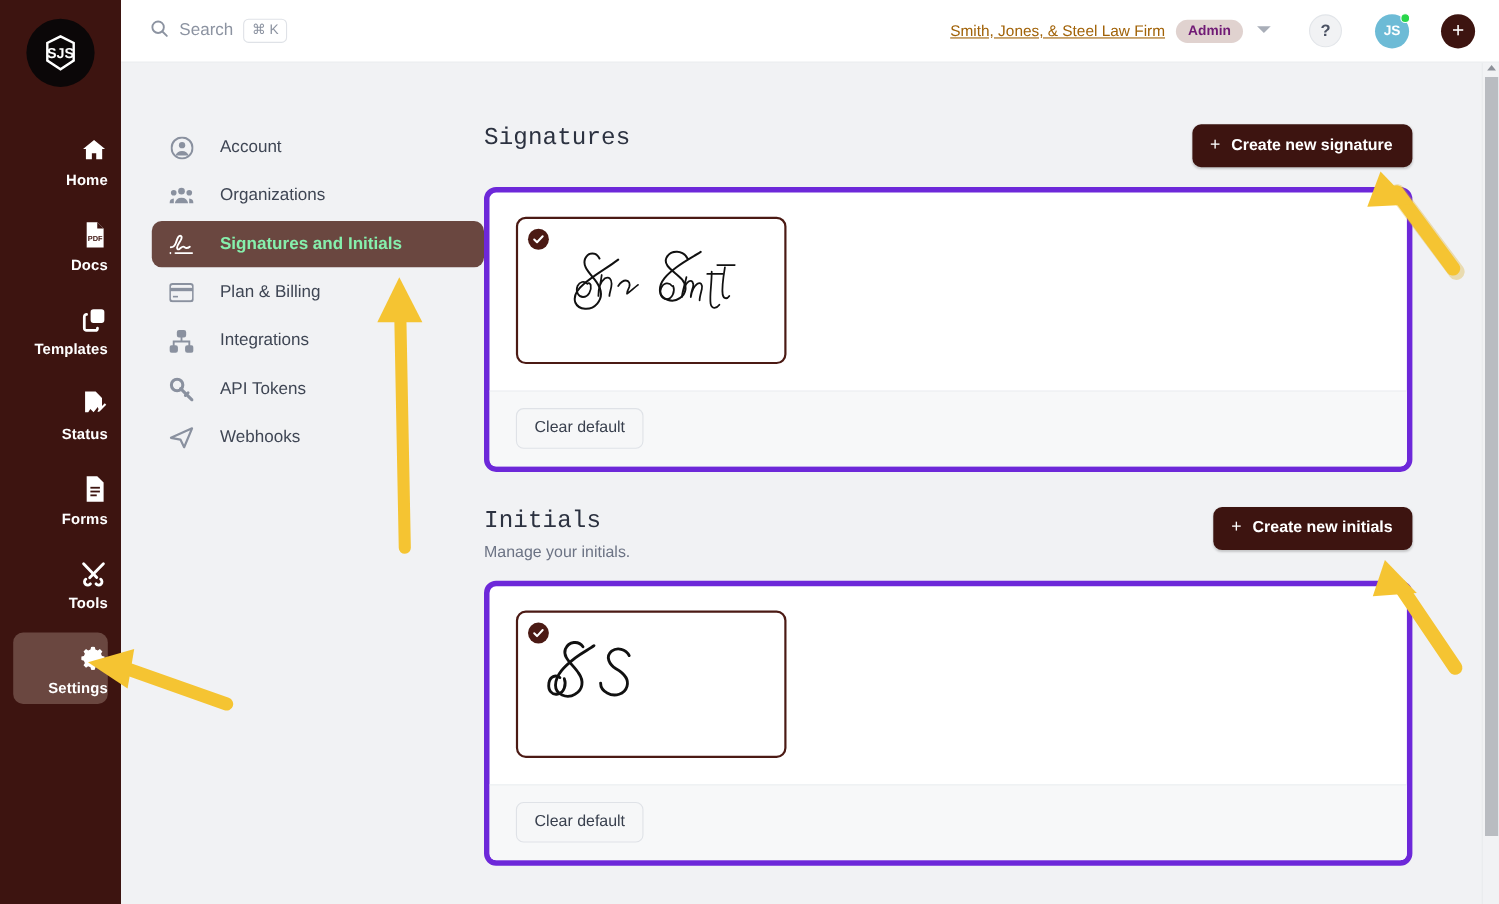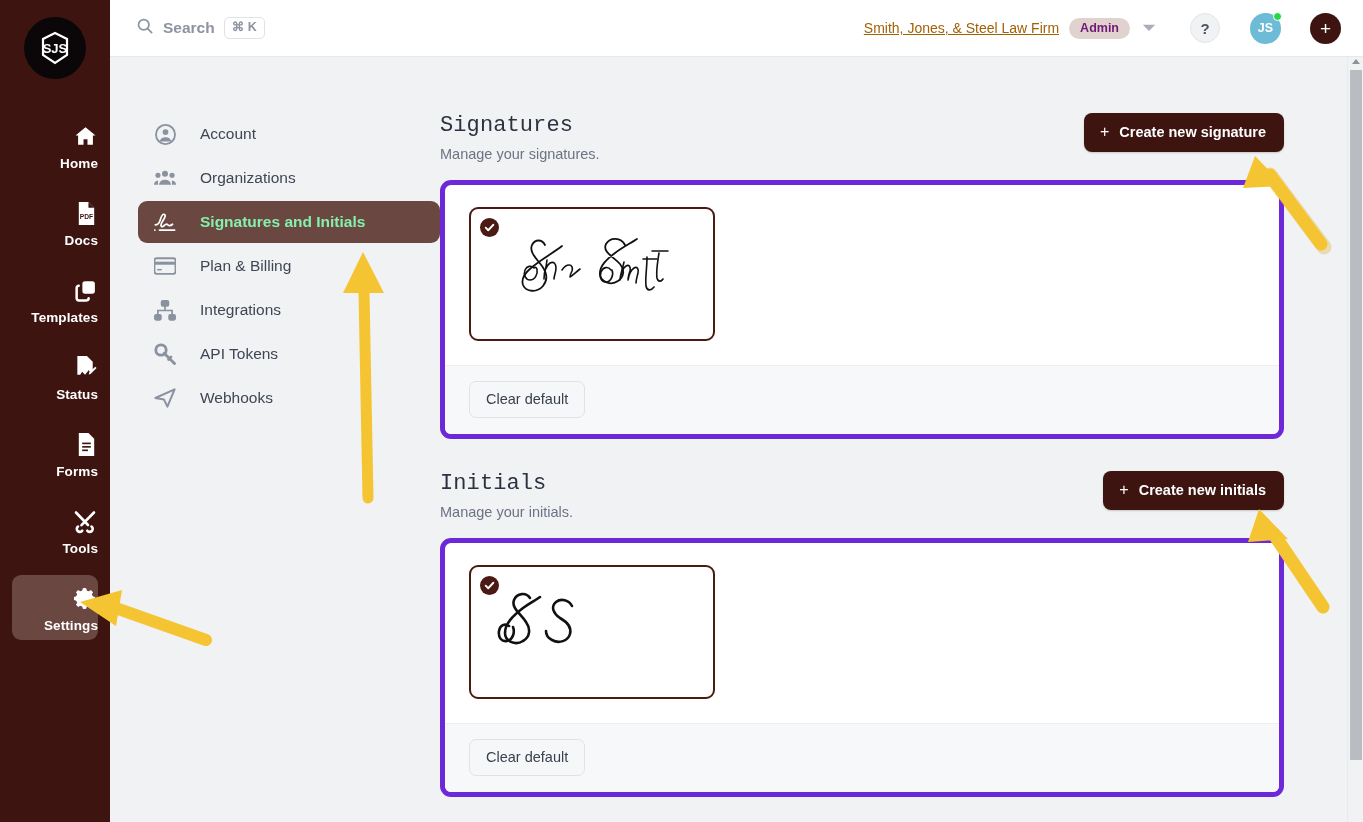--- a/index.html
+++ b/index.html
@@ -47,21 +47,21 @@
 
   
   #topbar {
     height: 57px; flex: 0 0 57px;
     background: #ffffff;
     border-bottom: 1px solid #e6e8eb;
     display: flex; align-items: center;
     padding: 0 22px 0 20px;
     position: relative; z-index: 3;
   }
-  #search { display: flex; align-items: center; gap: 9px; cursor: pointer; padding-left: 6px; font-weight: bold;}
+  #search { display: flex; align-items: center; gap: 9px; cursor: pointer; padding-left: 6px;}
   #search .s-txt { font-size: 15.5px; color: #8c93a1; }
   #search .kbd {
     border: 1px solid #dfe2e7; border-radius: 5px;
     padding: 2px 7px 3px; font-size: 12.5px; color: #8c93a1;
     background:#fff; line-height: 1.2;
   }
   .spacer { flex: 1 1 auto; }
   #orgname { font-size: 14px; color: #a16207; white-space: nowrap; text-decoration: underline; }
   #adminbadge {
     background: #e0d2cf; color: #701a75;
@@ -397,21 +397,20 @@
           </div>
 
         </div>
 
         <div id="content">
 
           <div>
             <div class="sec-head">
               <div class="titles">
                 <div class="sec-title">Signatures</div>
-                <div class="sec-sub">Manage your signatures.</div>
               </div>
               <button class="btn-primary">
                 <span class="plus">+</span>
                 <span>Create new signature</span>
               </button>
             </div>
 
             <div class="card">
               <div class="card-body">
                 <div class="sig-box">

